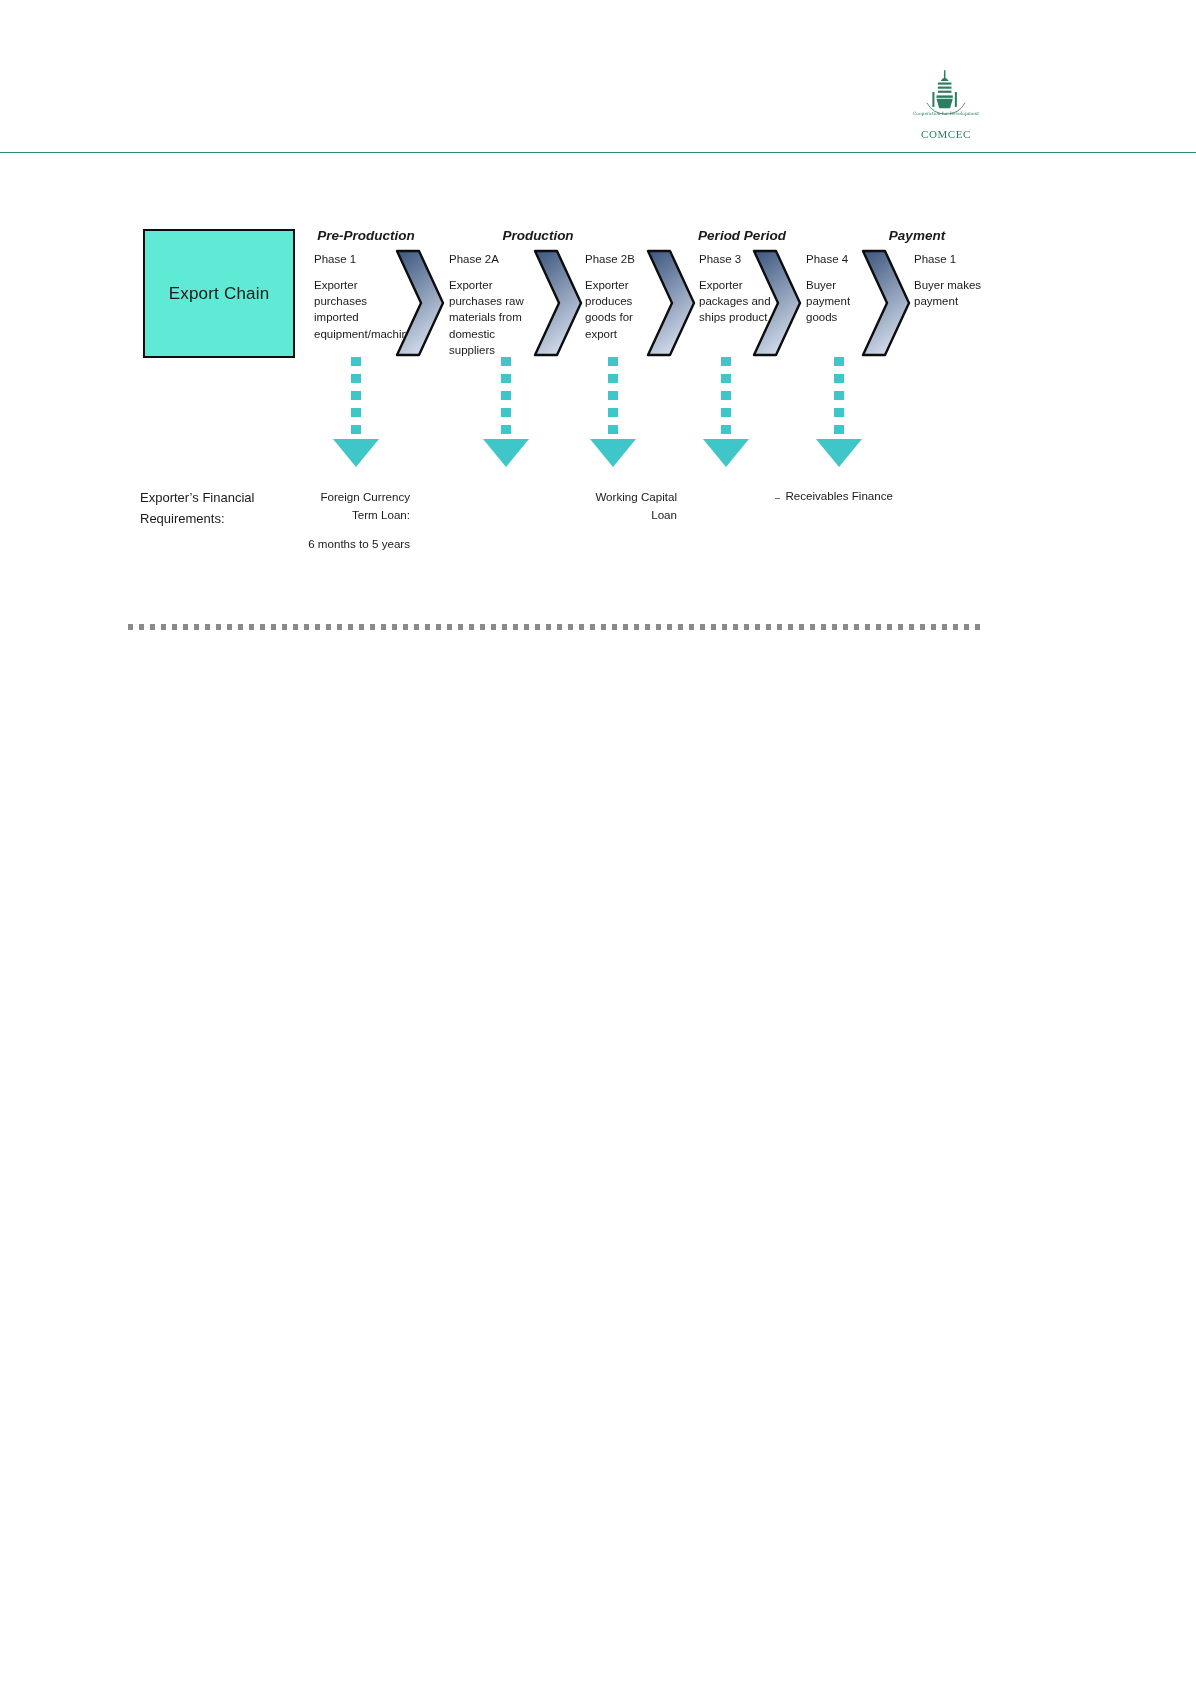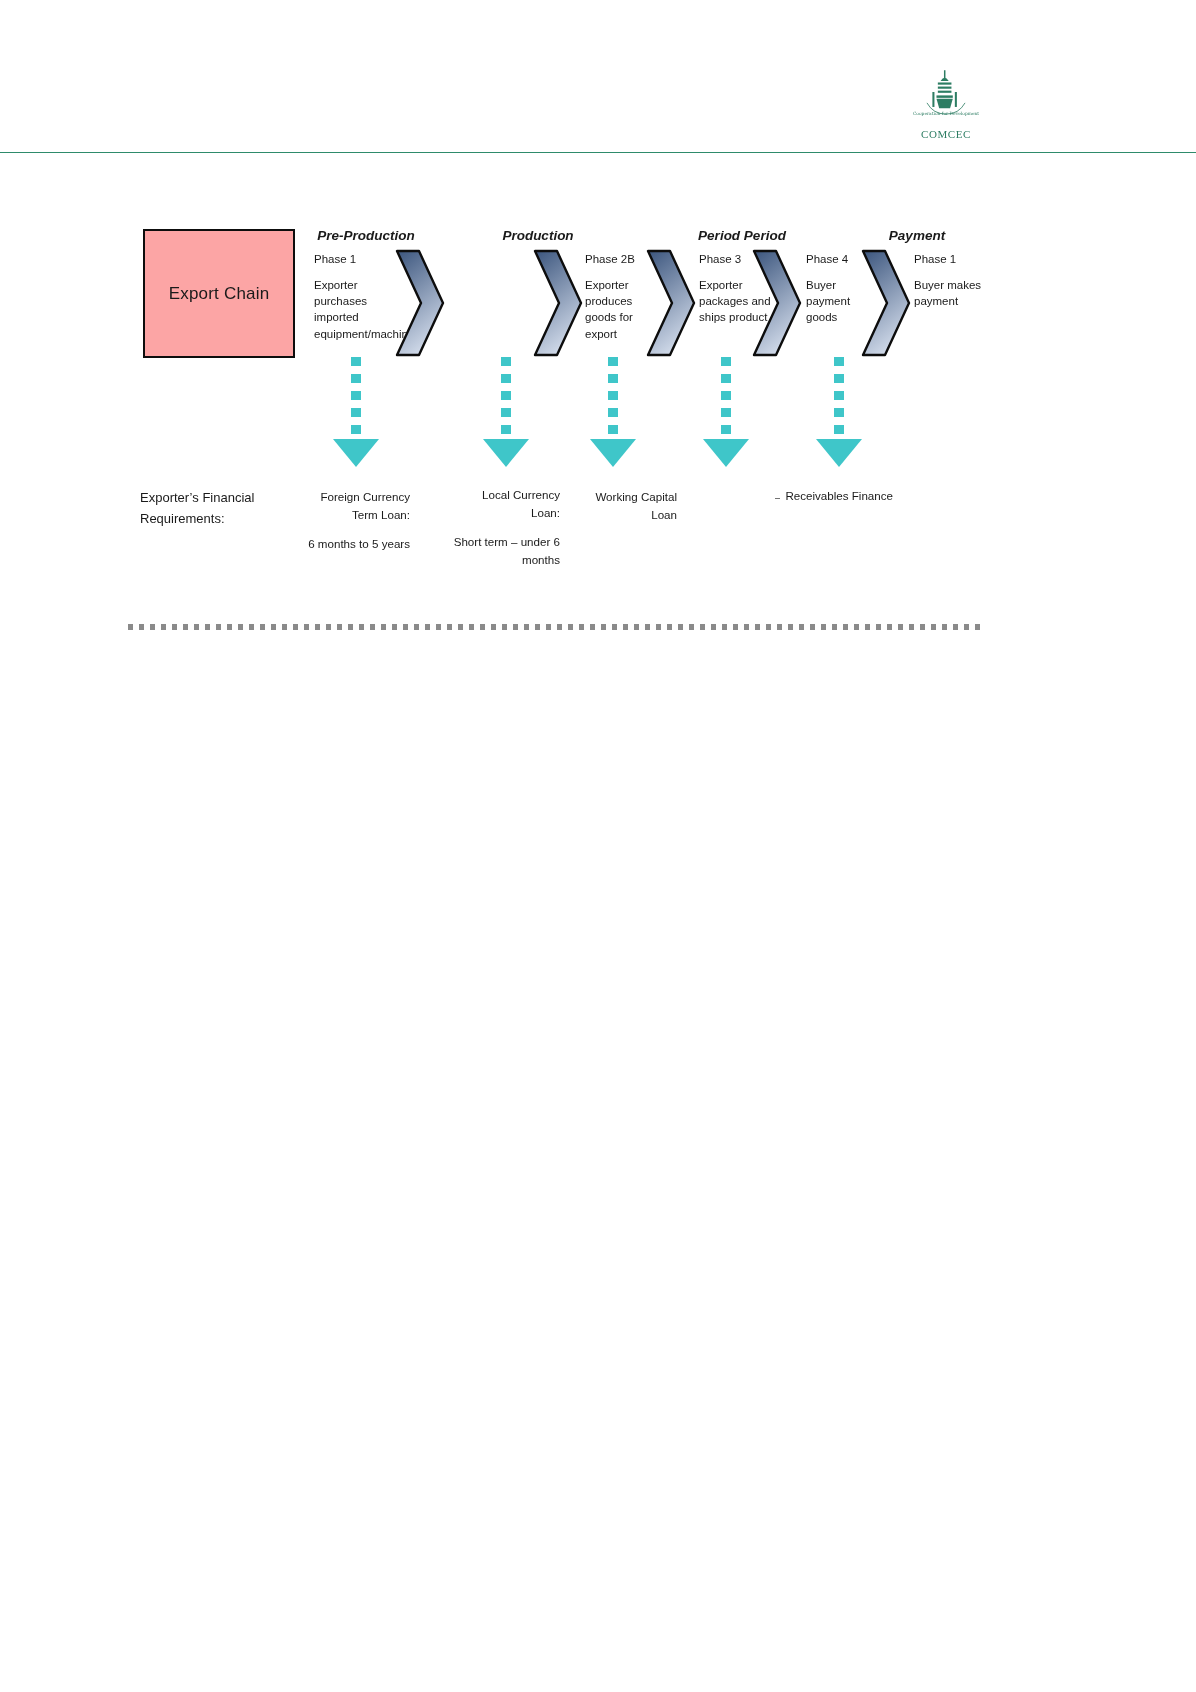--- a/index.html
+++ b/index.html
@@ -23,21 +23,21 @@
   .header-rule{
     position:absolute;left:0;top:152px;width:1196px;height:0;
     border-top:1.4px solid #2e8b6b;
   }
 
   
   .diagram{position:absolute;left:0;top:0;width:1196px;height:700px;}
 
   .export-box{
     position:absolute;left:143px;top:229px;width:148px;height:125px;
-    background:#fca5a5;border:2.5px solid #0d0d0d;
+    background:#5eead4;border:2.5px solid #0d0d0d;
     display:flex;align-items:center;justify-content:center;
   }
   .export-box-label{
     font-size:17px;color:#1a1a1a;font-weight:400;letter-spacing:.2px;
   }
 
   .stage-title{
     position:absolute;font-size:13.5px;font-weight:700;color:#1a1a1a;
     text-align:center;white-space:nowrap;font-style:italic;
   }
@@ -106,20 +106,24 @@
     <div class="stage-title" style="left:310px;top:228px;width:112px;">Pre-Production</div>
     <div class="stage-title" style="left:485px;top:228px;width:106px;">Production</div>
     <div class="stage-title" style="left:688px;top:228px;width:108px;">Period Period</div>
     <div class="stage-title" style="left:870px;top:228px;width:94px;">Payment</div>
 
     <div class="phase-block" style="left:314px;top:252px;">
       <div class="phase-name">Phase 1</div>
       <div class="phase-desc">Exporter purchases imported equipment/machinery</div>
     </div>
 
+    <div class="phase-block" style="left:449px;top:252px;width:90px;">
+      <div class="phase-name">Phase 2A</div>
+      <div class="phase-desc">Exporter purchases raw materials from domestic suppliers</div>
+    </div>
 
     <div class="phase-block" style="left:585px;top:252px;width:80px;">
       <div class="phase-name">Phase 2B</div>
       <div class="phase-desc">Exporter produces goods for export</div>
     </div>
 
     <div class="phase-block" style="left:699px;top:252px;width:80px;">
       <div class="phase-name">Phase 3</div>
       <div class="phase-desc">Exporter packages and ships product</div>
     </div>
@@ -206,24 +210,20 @@
         <path d="M0 82 L46 82 L23 110 Z"></path>
       </g>
     </svg>
 
     <div class="req-heading">Exporter’s Financial Requirements:</div>
 
     <div class="req-item" style="left:302px;top:488px;">
       <span>Foreign Currency Term Loan:</span>
       <span class="sub">6 months to 5 years</span>
     </div>
-    <div class="req-item" style="left:452px;top:486px;">
-      <span>Local Currency Loan:</span>
-      <span class="sub">Short term – under 6 months</span>
-    </div>
     <div class="req-item" style="left:569px;top:488px;">
       <span>Working Capital Loan</span>
       <span class="sub"></span>
     </div>
     <div class="req-item" style="left:672px;top:492px;font-size:9px;">
       <span>–</span>
       <span class="sub"></span>
     </div>
     <div class="req-item" style="left:785px;top:487px;">
       <span>Receivables Finance</span>

